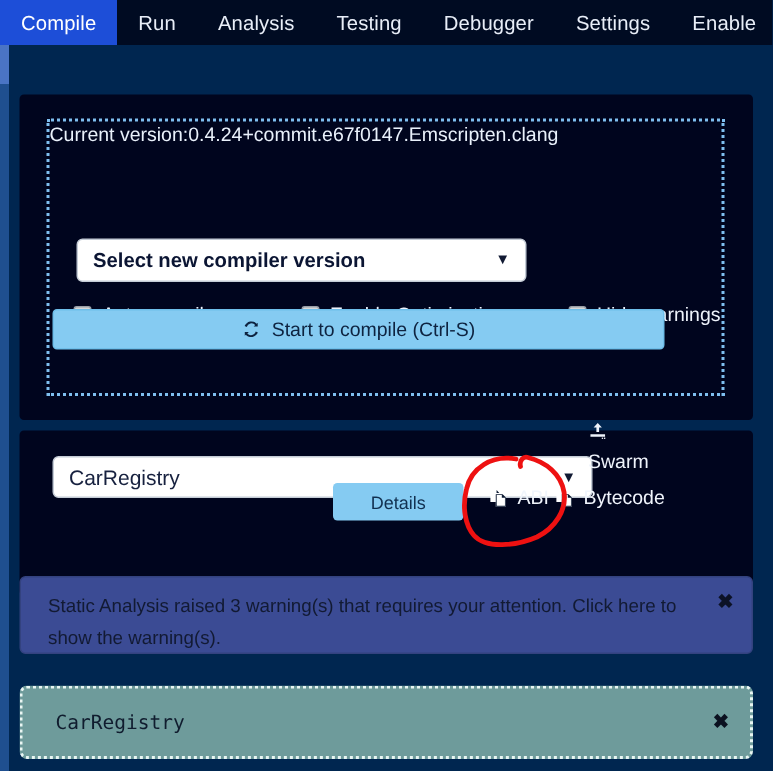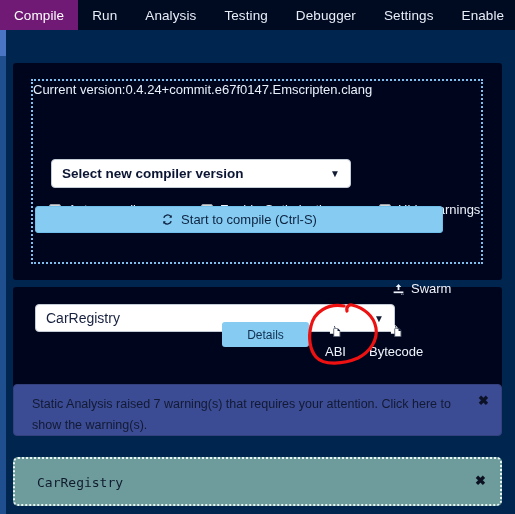--- a/index.html
+++ b/index.html
@@ -55,21 +55,21 @@
     display: flex;
     align-items: center;
     padding: 0 14px;
     font-size: 13.5px;
     color: #e8eef8;
     letter-spacing: .1px;
     cursor: pointer;
     white-space: nowrap;
   }
   .tab.active {
-    background: #701a75;
+    background: #1d4ed8;
     color: #ffffff;
   }
 
   
   .panel {
     position: absolute;
     background: #00051e;
     border-radius: 3px;
     margin-top: 28px;
   }
@@ -206,25 +206,26 @@
     cursor: pointer;
     box-sizing: border-box;
   }
 
   
   .swarm {
     position: absolute;
     left: 392px;
     top: 281px;
     display: flex;
-    align-items: flex-end;
+    align-items: flex-start;
     gap: 6px;
     color: #eef3fb;
     font-size: 13px;
     cursor: pointer;
+    flex-direction: column;
   }
 
   
   .action-row {
     position: absolute;
     left: 13px;
     top: 322px;
     width: 489px;
     height: 28px;
   }
@@ -247,21 +248,20 @@
   .link-btn {
     position: absolute;
     top: 2px;
     display: flex;
     align-items: center;
     gap: 6px;
     color: #f0f5fc;
     font-size: 13px;
     cursor: pointer;
     white-space: nowrap;
-    flex-direction: column;
   }
   #abi-btn { left: 312px; }
   #bytecode-btn { left: 356px; text-align: right; }
 
   
   .annotation {
     position: absolute;
     left: 300px;
     top: 300px;
     width: 86px;
@@ -454,21 +454,21 @@
 
   </div>
 
   <div class="annotation">
     <svg width="86" height="70" viewBox="0 0 86 70" aria-hidden="true">
       <path d="M44 6 C28 3, 14 12, 11 26 C8 38, 10 50, 16 57 C24 66, 44 64, 58 58 C70 52, 78 40, 76 28 C74 16, 64 8, 52 5 C49 4, 46 7, 47 11" fill="none" stroke="#ee1111" stroke-width="3.2" stroke-linecap="round" stroke-linejoin="round"></path>
     </svg>
   </div>
 
   <div class="alert">
-    <span>Static Analysis raised 7 warning(s) that requires your attention. Click here to show the warning(s).</span>
+    <span>Static Analysis raised 3 warning(s) that requires your attention. Click here to show the warning(s).</span>
     <span class="close-x">✖</span>
   </div>
 
   <div class="contract-box">
     <span class="cname">CarRegistry</span>
     <span class="close-x">✖</span>
   </div>
 
 </div>
 

